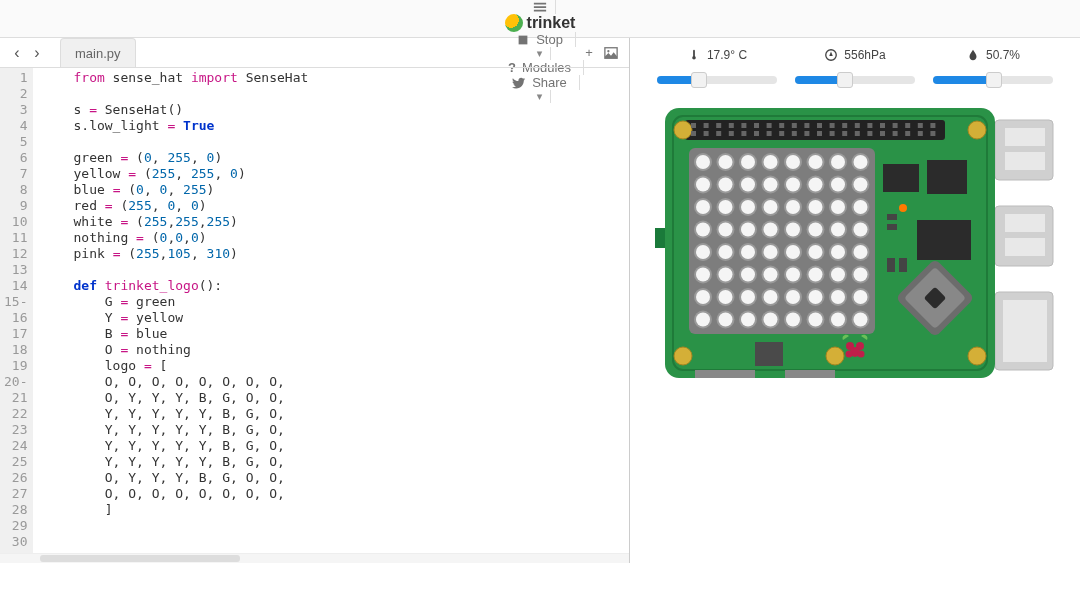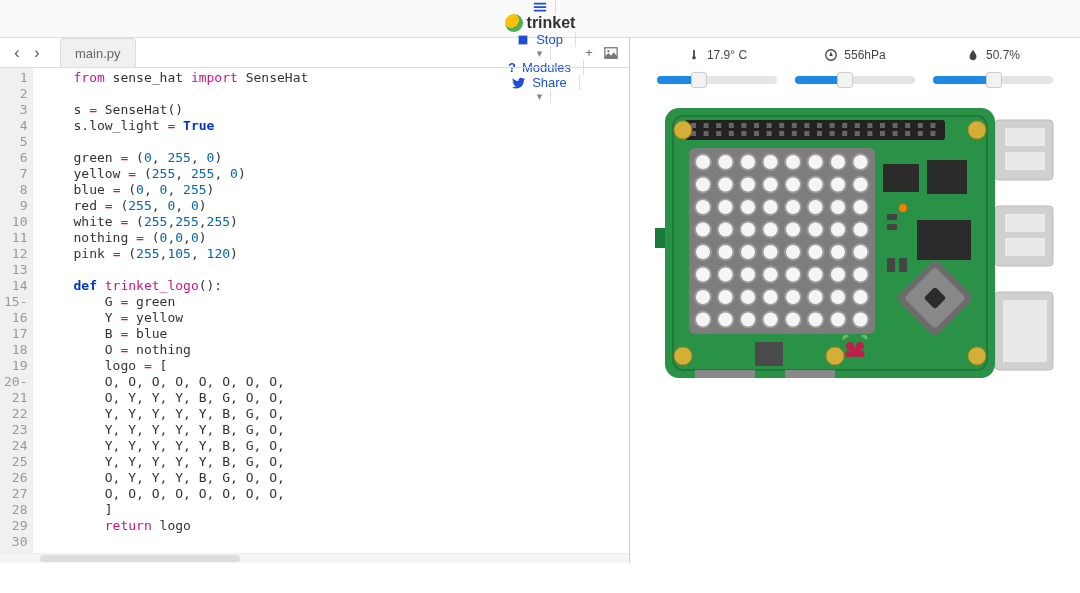--- a/index.html
+++ b/index.html
@@ -1,19 +1,19 @@
 <!DOCTYPE html>
 <html><head>
   <meta charset="utf-8">
   <style>
     * { margin: 0; padding: 0; box-sizing: border-box; }
     body { font-family: -apple-system, BlinkMacSystemFont, "Segoe UI", sans-serif; font-size: 13px; color: #333; background: #fff; width: 1080px; height: 593px; overflow: hidden; }
     
     .toolbar { display: flex; align-items: center; height: 38px; border-bottom: 1px solid #ddd; background: #fafafa; flex-direction: column; }
-    .tb-btn { display: flex; align-items: center; height: 100%; padding: 0 12px; border-right: 1px solid #ddd; cursor: pointer; color: #1d4ed8; gap: 6px; }
+    .tb-btn { display: flex; align-items: center; height: 100%; padding: 0 12px; border-right: 1px solid #ddd; cursor: pointer; color: #737373; gap: 6px; }
     .tb-btn.narrow { padding: 0 8px; }
     .tb-right { margin-left: auto; display: flex; align-items: center; height: 100%; }
     .tb-faded { color: #bbb; padding: 4px 10px; display: flex; align-items: center; gap: 9px; height: 100%; border-left: 6px solid #0ea5e9; }
     .tb-user { padding: 0 14px; border-left: 1px solid #ddd; height: 100%; display: flex; align-items: center; }
     .logo { font-weight: bold; font-size: 16px; display: flex; align-items: center; gap: 4px; padding: 0 12px; }
     .logo-badge { width: 18px; height: 18px; border-radius: 50%; background: radial-gradient(circle at 35% 35%, #ffc107 45%, #4caf50 45%); display: inline-block; }
     
     .nav-row { display: flex; align-items: center; height: 30px; border-bottom: 1px solid #ddd; }
     .nav-arrows { display: flex; padding: 0 8px; gap: 2px; }
     .arrow { width: 18px; height: 18px; display: flex; align-items: center; justify-content: center; font-size: 16px; color: #555; cursor: pointer; }
@@ -161,38 +161,37 @@
           <div class="line"></div>
           <div class="line"><span>s </span><span class="tok-op">=</span><span> SenseHat()</span></div>
           <div class="line"><span>s.low_light </span><span class="tok-op">=</span><span> </span><span class="tok-kw">True</span></div>
           <div class="line"></div>
           <div class="line"><span>green </span><span class="tok-op">=</span><span> (</span><span class="tok-num">0</span><span>, </span><span class="tok-num">255</span><span>, </span><span class="tok-num">0</span><span>)</span></div>
           <div class="line"><span>yellow </span><span class="tok-op">=</span><span> (</span><span class="tok-num">255</span><span>, </span><span class="tok-num">255</span><span>, </span><span class="tok-num">0</span><span>)</span></div>
           <div class="line"><span>blue </span><span class="tok-op">=</span><span> (</span><span class="tok-num">0</span><span>, </span><span class="tok-num">0</span><span>, </span><span class="tok-num">255</span><span>)</span></div>
           <div class="line"><span>red </span><span class="tok-op">=</span><span> (</span><span class="tok-num">255</span><span>, </span><span class="tok-num">0</span><span>, </span><span class="tok-num">0</span><span>)</span></div>
           <div class="line"><span>white </span><span class="tok-op">=</span><span> (</span><span class="tok-num">255</span><span>,</span><span class="tok-num">255</span><span>,</span><span class="tok-num">255</span><span>)</span></div>
           <div class="line"><span>nothing </span><span class="tok-op">=</span><span> (</span><span class="tok-num">0</span><span>,</span><span class="tok-num">0</span><span>,</span><span class="tok-num">0</span><span>)</span></div>
-          <div class="line"><span>pink </span><span class="tok-op">=</span><span> (</span><span class="tok-num">255</span><span>,</span><span class="tok-num">105</span><span>, </span><span class="tok-num">120</span><span>)</span></div>
+          <div class="line"><span>pink </span><span class="tok-op">=</span><span> (</span><span class="tok-num">255</span><span>,</span><span class="tok-num">105</span><span>, </span><span class="tok-num">310</span><span>)</span></div>
           <div class="line"></div>
           <div class="line"><span class="tok-kw">def</span><span> </span><span class="tok-mag">trinket_logo</span><span>():</span></div>
           <div class="line"><span>    G </span><span class="tok-op">=</span><span> green</span></div>
           <div class="line"><span>    Y </span><span class="tok-op">=</span><span> yellow</span></div>
           <div class="line"><span>    B </span><span class="tok-op">=</span><span> blue</span></div>
           <div class="line"><span>    O </span><span class="tok-op">=</span><span> nothing</span></div>
           <div class="line"><span>    logo </span><span class="tok-op">=</span><span> [</span></div>
           <div class="line"><span>    O, O, O, O, O, O, O, O,</span></div>
           <div class="line"><span>    O, Y, Y, Y, B, G, O, O,</span></div>
           <div class="line"><span>    Y, Y, Y, Y, Y, B, G, O,</span></div>
           <div class="line"><span>    Y, Y, Y, Y, Y, B, G, O,</span></div>
           <div class="line"><span>    Y, Y, Y, Y, Y, B, G, O,</span></div>
           <div class="line"><span>    Y, Y, Y, Y, Y, B, G, O,</span></div>
           <div class="line"><span>    O, Y, Y, Y, B, G, O, O,</span></div>
           <div class="line"><span>    O, O, O, O, O, O, O, O,</span></div>
           <div class="line"><span>    ]</span></div>
-          <div class="line"><span>    </span><span class="tok-mag">return</span><span> logo</span></div>
           <div class="line"></div>
         </div>
     </div>
     <div class="hscroll">
       <div class="hscroll-thumb"></div>
     </div>
   </div>
 
   <div class="output-pane">
     <div class="sensors">

